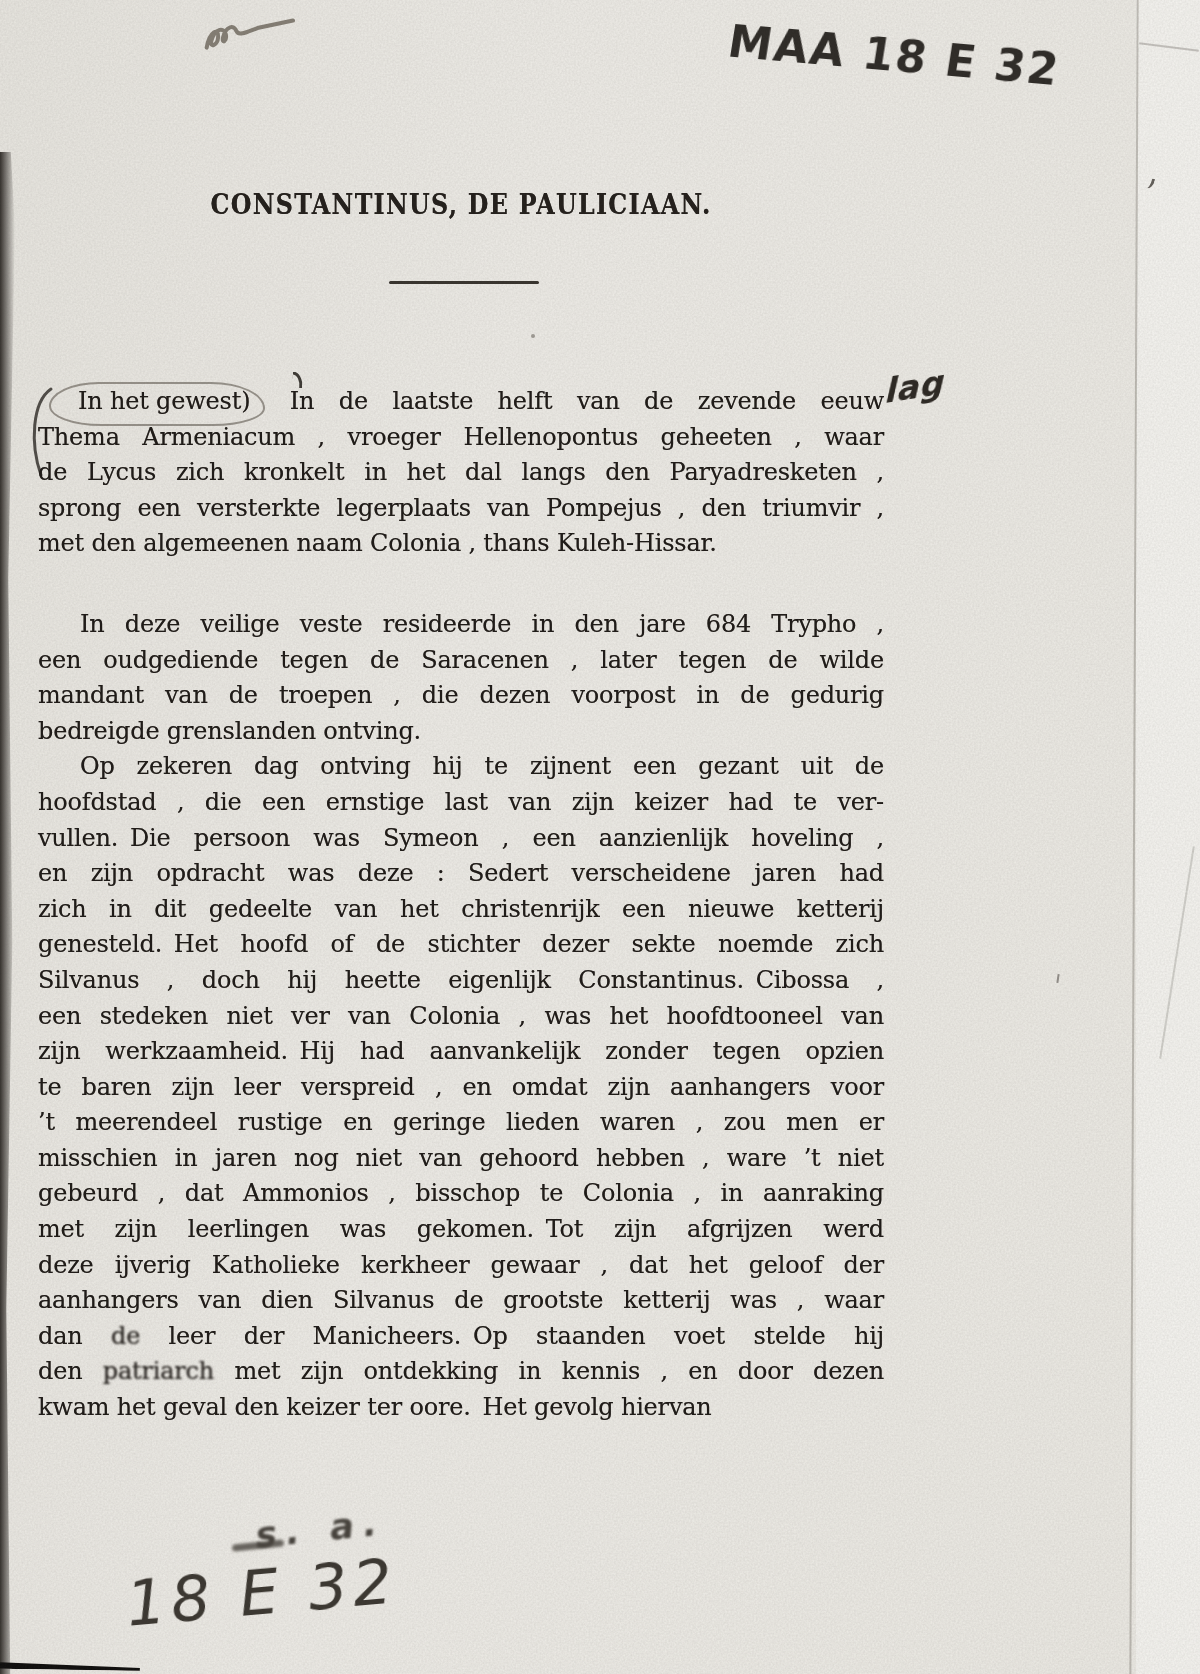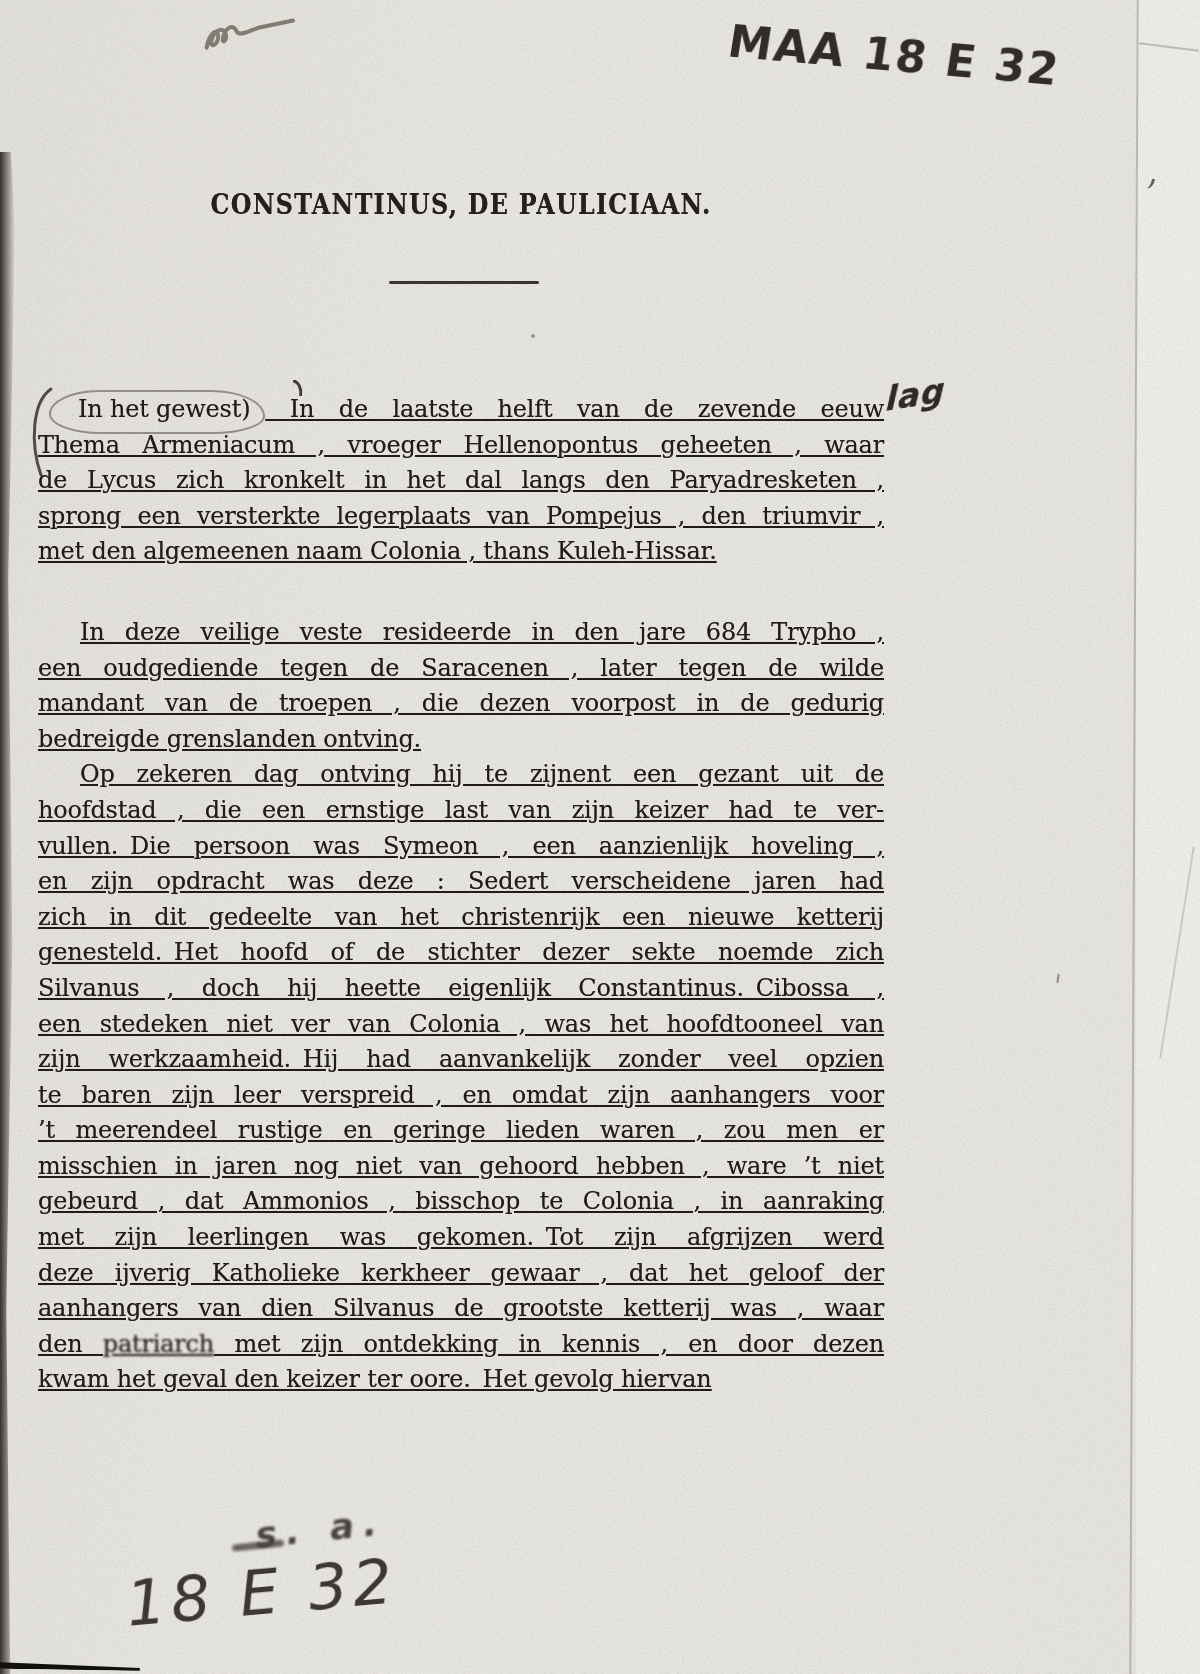--- a/index.html
+++ b/index.html
@@ -18,23 +18,23 @@
         background:linear-gradient(to right,rgba(26,22,18,.88),rgba(26,22,18,0));
         clip-path:polygon(0 0,72% 0,100% 5%,55% 28%,82% 52%,42% 76%,68% 100%,0 100%);
         filter:blur(.6px);}
   .bottom-line{position:absolute;left:0;top:1663px;width:140px;height:7px;background:#0d0c0b;
         clip-path:polygon(0 5%,100% 55%,100% 92%,0 100%);transform:rotate(1deg);}
   
   .title{position:absolute;left:40px;top:188px;width:842px;text-align:center;
         font-size:28px;font-weight:bold;letter-spacing:1.5px;color:#211d19;
         transform:scaleX(.85);text-shadow:0 0 .6px rgba(25,20,15,.7);}
   .rule{position:absolute;left:389px;top:281px;width:150px;height:3px;background:#37332d;border-radius:2px;}
-  .body-text{position:absolute;left:38px;top:392px;width:846px;font-size:24px;
+  .body-text{position:absolute;left:38px;top:384px;width:846px;font-size:24px;
         line-height:35.6px;letter-spacing:-0.2px;color:#1c1815;
-        text-shadow:0 0 .5px rgba(22,16,10,.55);text-decoration:underline;}
+        text-shadow:0 0 .5px rgba(22,16,10,.55);}
   .line{position:relative;height:35.6px;text-align:justify;text-align-last:justify;}
   .line.last{text-align-last:left;}
   
   .circled{display:inline-block;border:2px solid rgba(82,75,66,.55);
         border-radius:48% 52% 50% 50%/115% 125% 85% 95%;
         padding:0 13px 4px 9px;margin:-3px 0 -7px -7px;}
   .hooked{position:relative;}
   .hooked::before{content:"";position:absolute;left:2px;top:-15px;width:8px;height:13px;
         border-right:3px solid rgba(42,38,33,.9);border-top:3px solid rgba(42,38,33,.9);
         border-radius:0 95% 0 0;transform:rotate(6deg);}
@@ -108,28 +108,29 @@
       <div class="line"><span>mandant van de troepen&nbsp;, die dezen voorpost in de gedurig</span></div>
       <div class="line last"><span>bedreigde grenslanden ontving.</span></div>
       <div class="line" style="text-indent: 42px;"><span>Op zekeren dag ontving hij te zijnent een gezant uit de</span></div>
       <div class="line"><span>hoofdstad&nbsp;, die een ernstige last van zijn keizer had te ver-</span></div>
       <div class="line"><span>vullen. Die persoon was Symeon&nbsp;, een aanzienlijk hoveling&nbsp;,</span></div>
       <div class="line"><span>en zijn opdracht was deze&nbsp;: Sedert verscheidene jaren had</span></div>
       <div class="line"><span>zich in dit gedeelte van het christenrijk een nieuwe ketterij</span></div>
       <div class="line"><span>genesteld. Het hoofd of de stichter dezer sekte noemde zich</span></div>
       <div class="line"><span>Silvanus&nbsp;, doch hij heette eigenlijk Constantinus. Cibossa&nbsp;,</span></div>
       <div class="line"><span>een stedeken niet ver van Colonia&nbsp;, was het hoofdtooneel van</span></div>
-      <div class="line"><span>zijn werkzaamheid. Hij had aanvankelijk zonder veel opzien</span></div>
+      <div class="line"><span>zijn werkzaamheid. Hij had aanvankelijk zonder tegen opzien</span></div>
       <div class="line"><span>te baren zijn leer verspreid&nbsp;, en omdat zijn aanhangers voor</span></div>
       <div class="line"><span>’t meerendeel rustige en geringe lieden waren&nbsp;, zou men er</span></div>
       <div class="line"><span>misschien in jaren nog niet van gehoord hebben&nbsp;, ware ’t niet</span></div>
       <div class="line"><span>gebeurd&nbsp;, dat Ammonios&nbsp;, bisschop te Colonia&nbsp;, in aanraking</span></div>
       <div class="line"><span>met zijn leerlingen was gekomen. Tot zijn afgrijzen werd</span></div>
       <div class="line"><span>deze ijverig Katholieke kerkheer gewaar&nbsp;, dat het geloof der</span></div>
       <div class="line"><span>aanhangers van dien Silvanus de grootste ketterij was&nbsp;, waar</span></div>
+      <div class="line"><span>dan </span><span class="smudge">de</span><span> leer der Manicheers. Op staanden voet stelde hij</span></div>
       <div class="line"><span>den </span><span class="smudge">patriarch</span><span> met zijn ontdekking in kennis&nbsp;, en door dezen</span></div>
       <div class="line last"><span>kwam het geval den keizer ter oore. Het gevolg hiervan</span></div>
     </div>
 
   <div class="note-sa-smear"></div>
   <div class="note-sa">s. a.</div>
   <div class="shelfmark-bottom">18 E 32</div>
 
   <svg class="noise" width="1200" height="1674">
     <filter id="grain">

